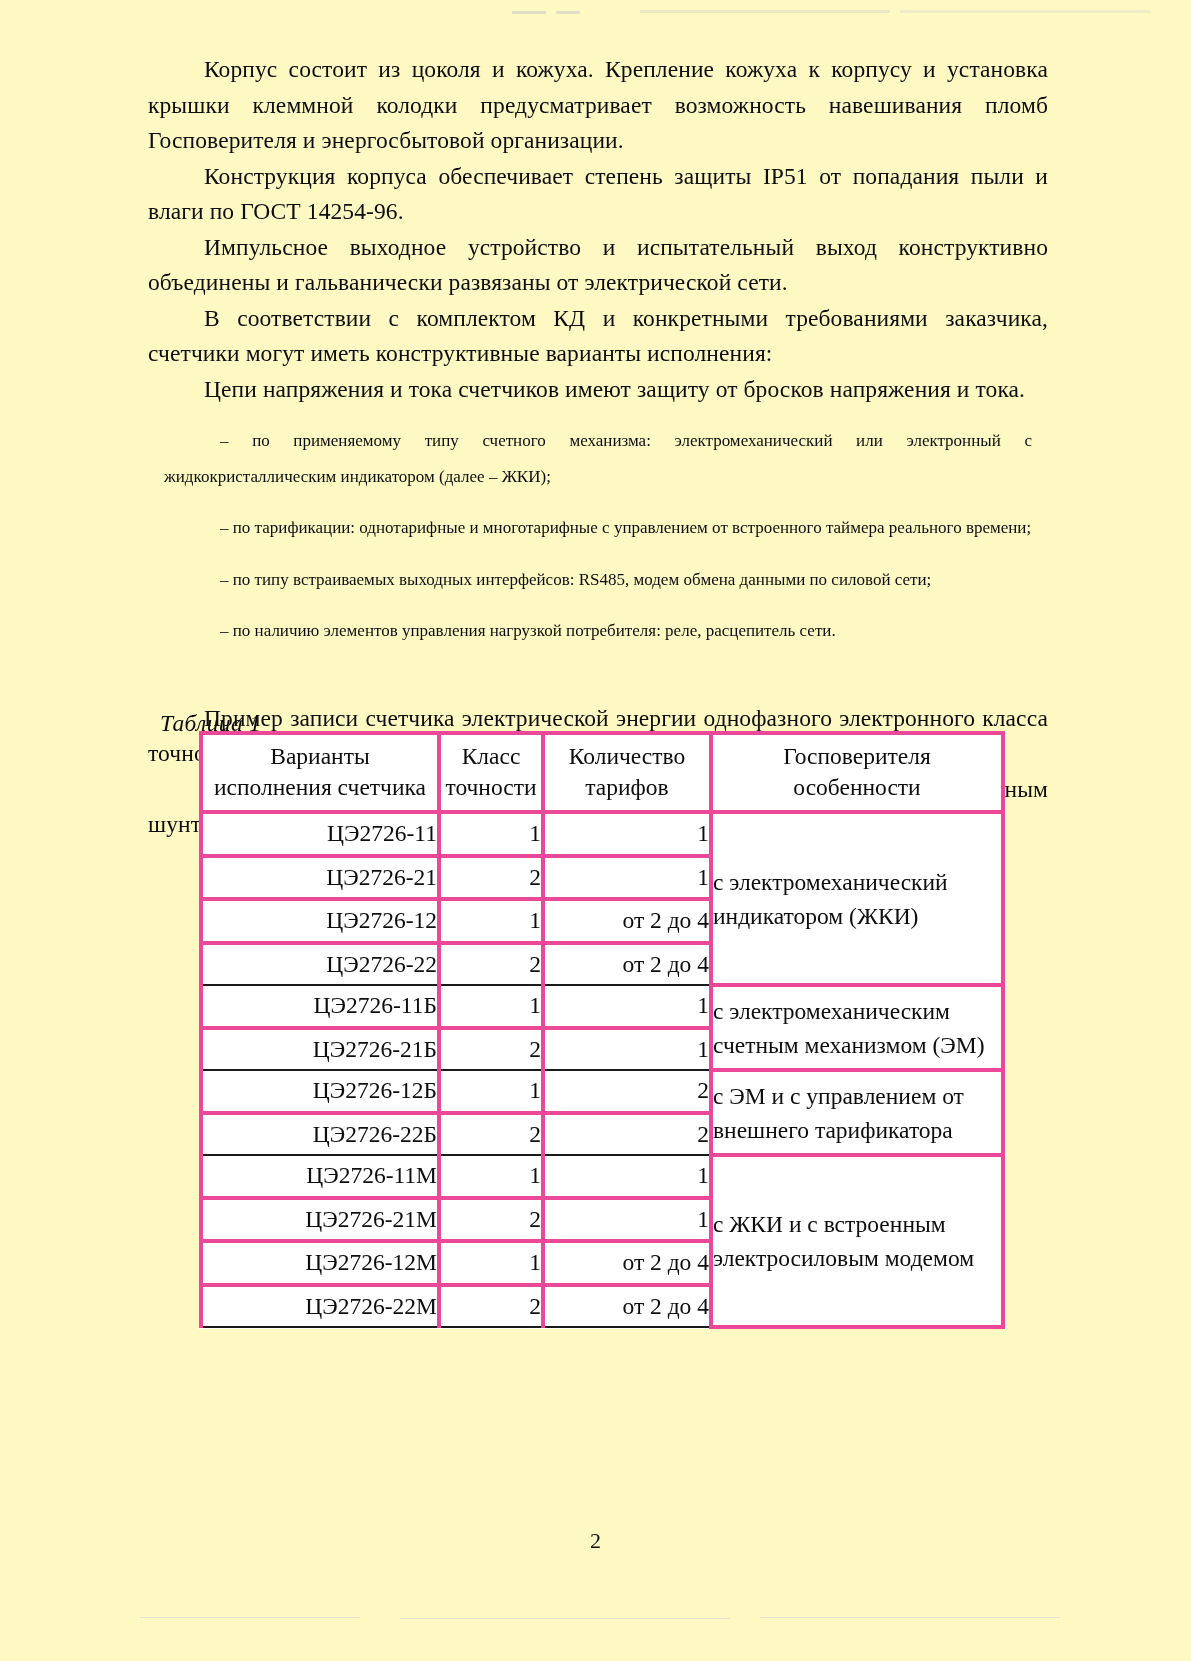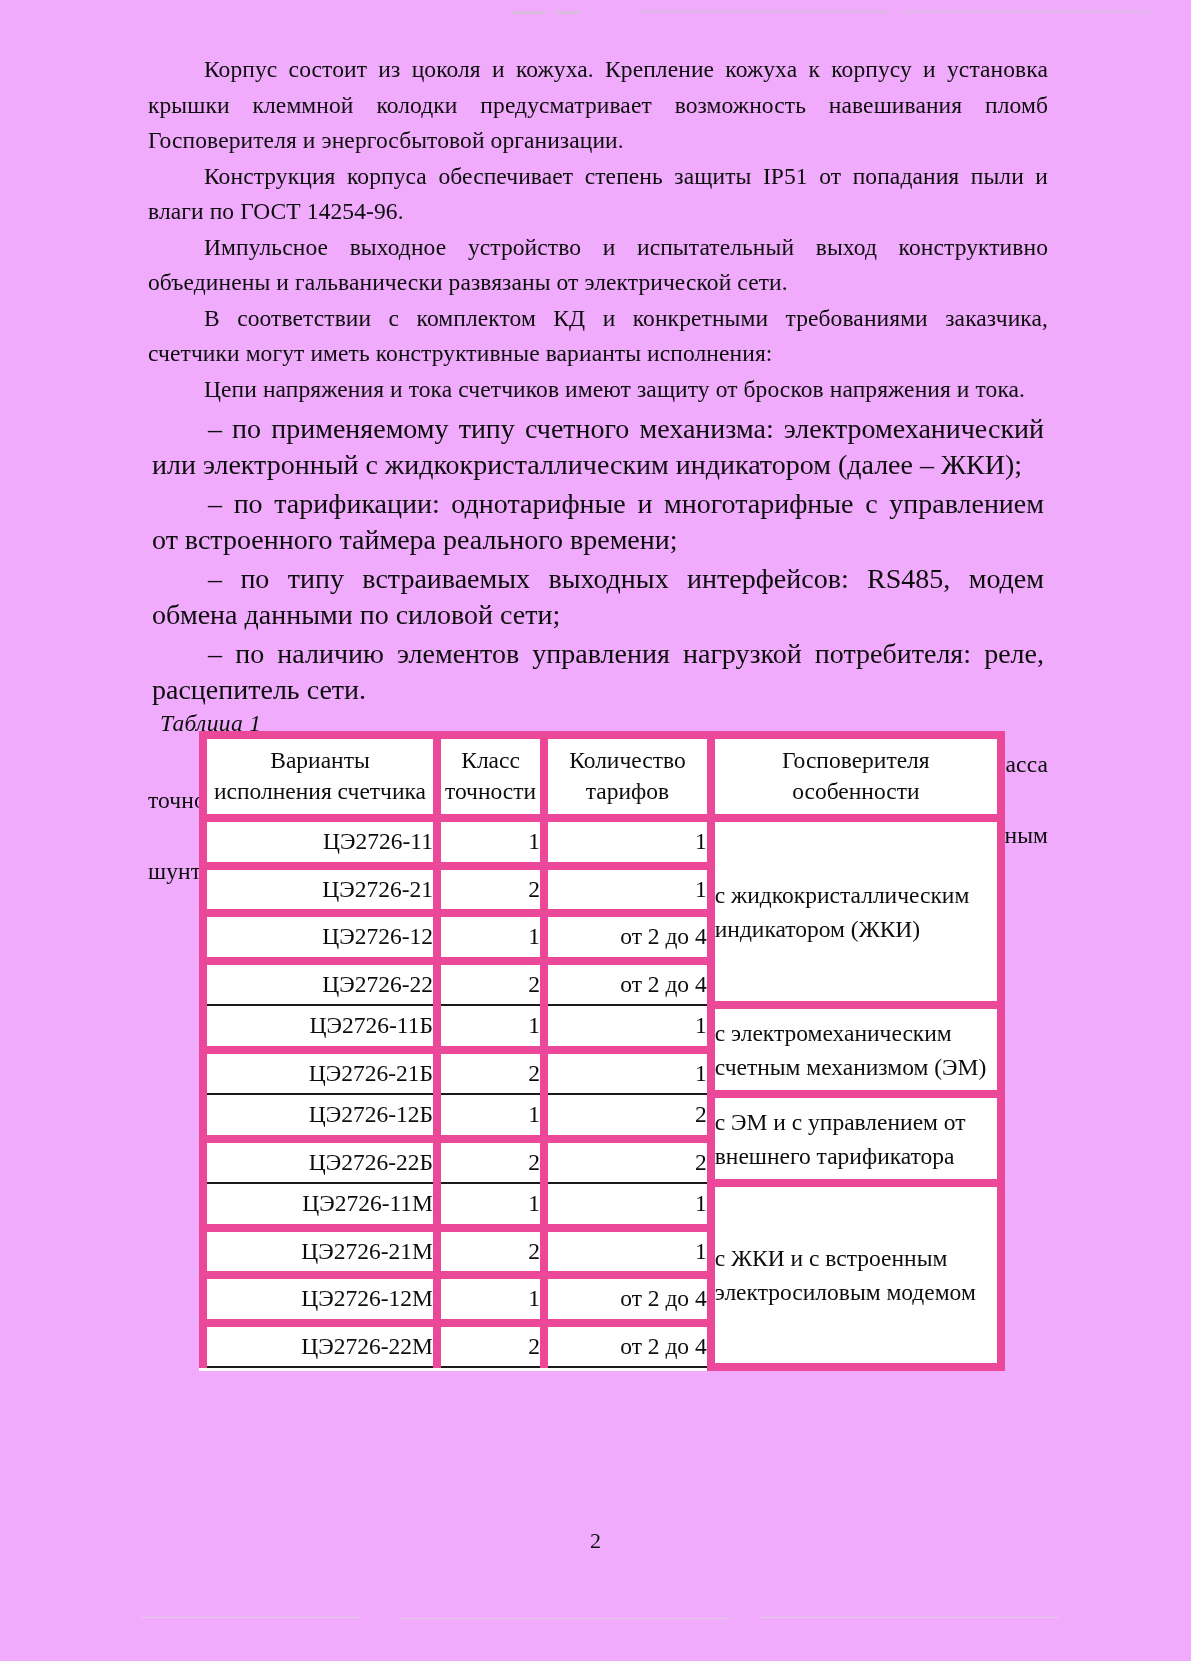--- a/index.html
+++ b/index.html
@@ -8,21 +8,21 @@
     background: #ffffff;
   }
   body {
     font-family: "Liberation Serif", "DejaVu Serif", serif;
     color: #0d0d0d;
   }
   #page {
     position: relative;
     width: 1191px;
     height: 1661px;
-    background: #f0abfc;
+    background: #fef9c3;
     overflow: hidden;
   }
 
   
   .scan-speck {
     position: absolute;
     background: #c9c9c9;
     opacity: .55;
   }
   .scan-rule {
@@ -41,22 +41,22 @@
 
   p.body-par {
     margin: 0 0 0 0;
     font-size: 23.5px;
     line-height: 35.5px;
     text-align: justify;
     text-indent: 56px;
     letter-spacing: .1px;
   }
   p.dash-par {
-    margin: 4px;
-    font-size: 28px;
+    margin: 16px;
+    font-size: 17px;
     line-height: 35.5px;
     text-align: justify;
     text-indent: 56px;
   }
   .gap-large { height: 36px; }
   .gap-mid   { height: 22px; }
 
   
   .tbl-caption {
     position: absolute;
@@ -70,21 +70,21 @@
   table.variants {
     position: absolute;
     left: 199px;
     top: 731px;
     width: 806px;
     border-collapse: collapse;
     font-size: 23px;
     background: #fff;
   }
   table.variants td, table.variants th {
-    border: 8px solid #ec4899;
+    border: 4px solid #ec4899;
     padding: 0;
     font-weight: normal;
     vertical-align: middle;
   }
   table.variants th.hcell {
     text-align: center;
     line-height: 31px;
     padding: 6px 4px 7px 4px;
     font-size: 23.5px;
   }
@@ -183,21 +183,21 @@
           <span>особенности</span>
         </th>
       </tr>
     </thead>
     <tbody>
         <tr class="grp-top">
           <td class="model cellpad-a">ЦЭ2726-11</td>
           <td class="cls cellpad-a">1</td>
           <td class="tar cellpad-a">1</td>
           <td class="feat" rowspan="4">
-            <div>с жидкокристаллическим</div>
+            <div>с электромеханический</div>
             <div>индикатором (ЖКИ)</div>
           </td>
         </tr>
         <tr>
           <td class="model">ЦЭ2726-21</td>
           <td class="cls">2</td>
           <td class="tar">1</td>
         </tr>
         <tr>
           <td class="model">ЦЭ2726-12</td>

